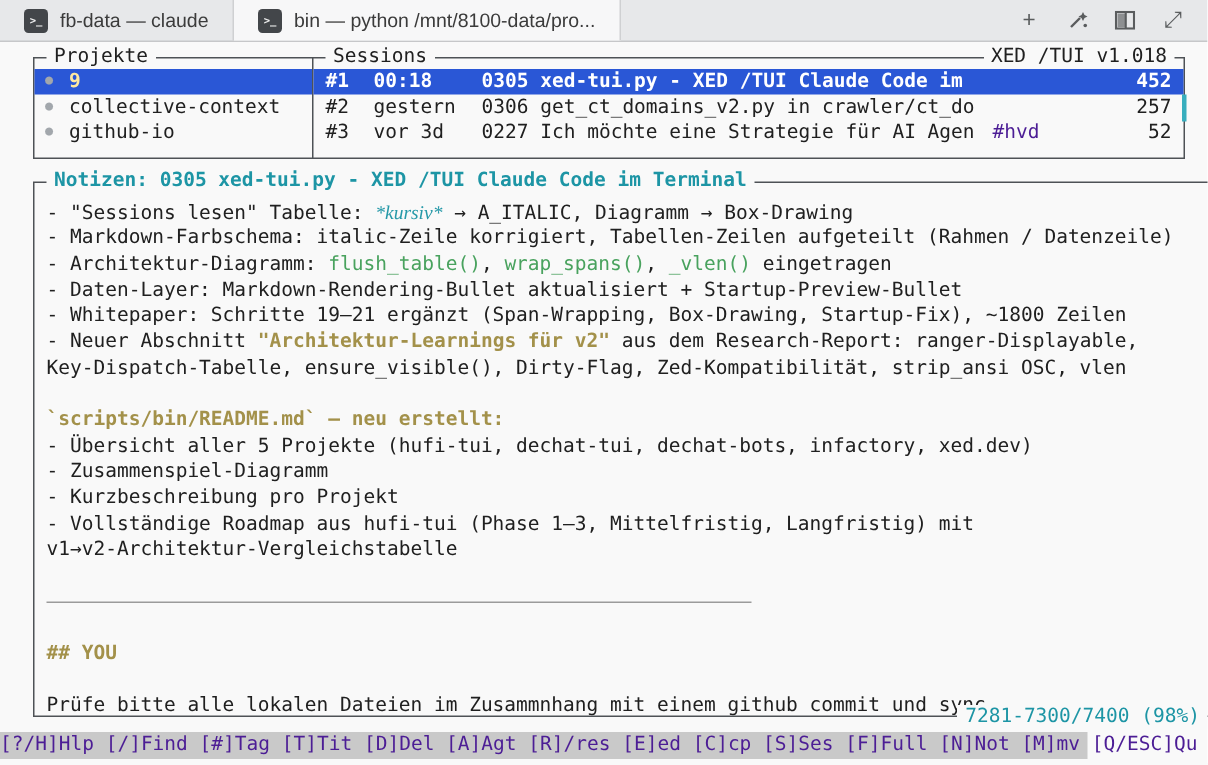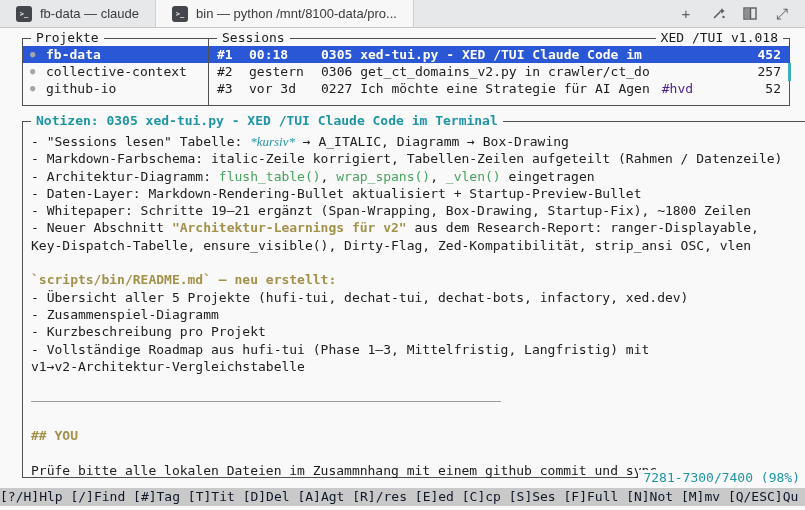--- a/index.html
+++ b/index.html
@@ -53,22 +53,22 @@
   
   .panel-notes { left:6px; top:93px; width:792px; height:357px; padding-top:11px;margin-left:16px; }
   .ptitle.teal { color:#1d95a5; font-weight:bold; }
   .nline { height:17.3px; line-height:17.3px; padding:0 8px; white-space:pre; overflow:hidden; }
   .teal-italic { color:#2699a8; font-style:italic;font-family:Liberation Serif, serif; }
   .green { color:#49a25e; }
   .gold { color:#a3914a; font-weight:bold; }
   .hrline { width:470px; border-top:1px solid #9b9b9b; margin-top:9px; }
 
   
-  .statusbar { position:absolute; left:0; top:460px; width:805px; height:18px;
-    background:#c9c9c9; color:#0f172a; line-height:18px; white-space:pre; }
+  .statusbar { position:absolute; left:0; top:460px; width:725px; height:18px;
+    background:#c9c9c9; color:#4c1d95; line-height:18px; white-space:pre; }
 </style>
 </head>
 <body>
 
 <div class="tabbar">
   <div class="tab">
     <span class="term-icon">&gt;_</span>
     <span>fb-data — claude</span>
   </div>
   <div class="tab active">
@@ -94,21 +94,20 @@
     <span class="ctl">⤢</span>
   </div>
 </div>
 
 <div class="screen">
 
   <div class="panel panel-projects">
     <span class="ptitle">Projekte</span>
     <div class="prow selected">
       <span class="bullet">●</span>
-      <span class="pname">fb-data</span>
       <span class="pcount">9</span>
     </div>
     <div class="prow">
       <span class="bullet">●</span>
       <span class="pname">collective-context</span>
       <span class="pcount">0</span>
     </div>
     <div class="prow">
       <span class="bullet">●</span>
       <span class="pname">github-io</span>

